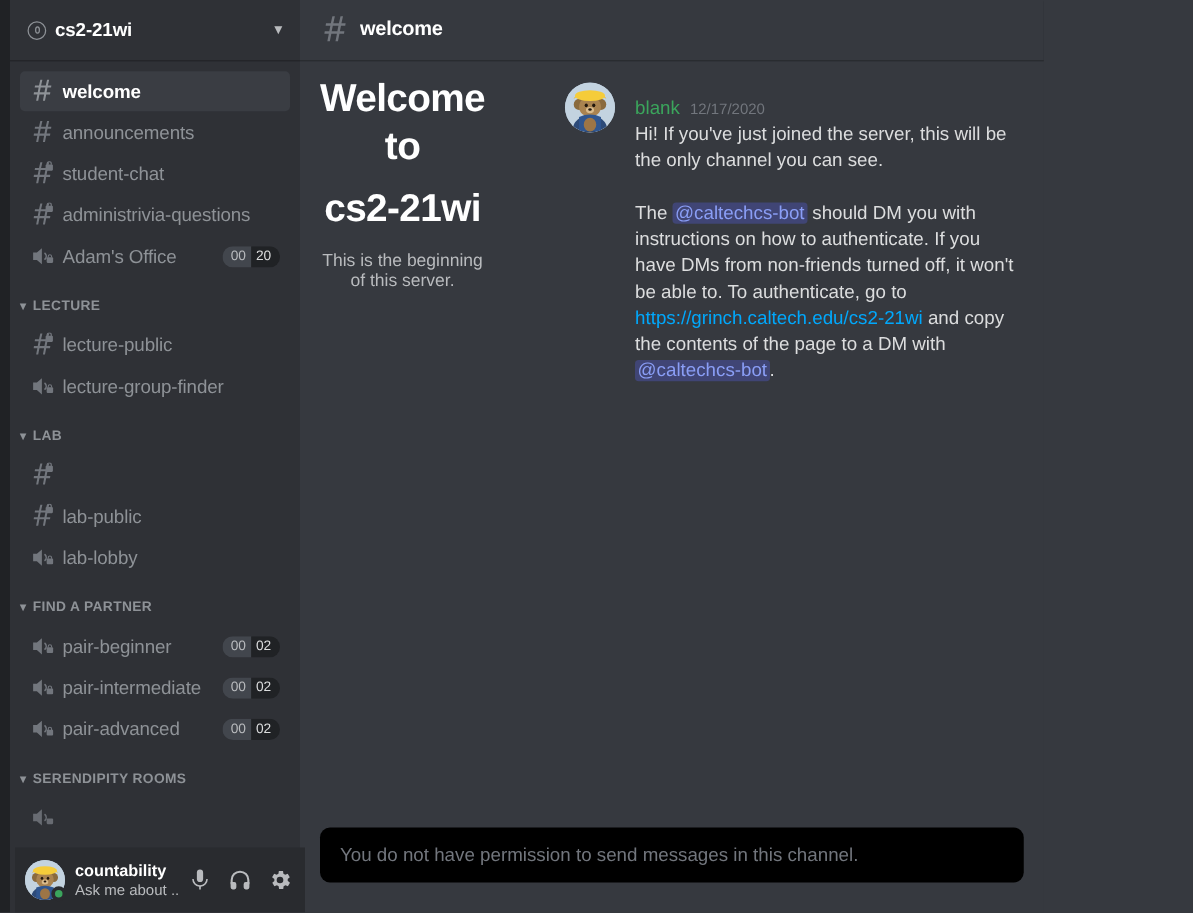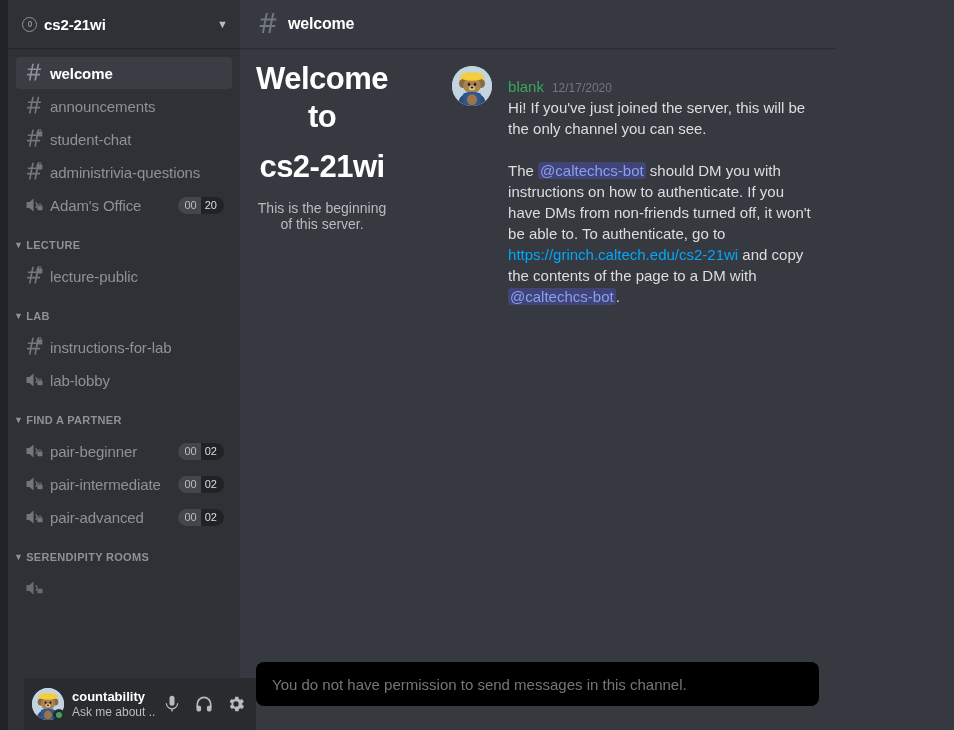--- a/index.html
+++ b/index.html
@@ -99,21 +99,21 @@
     flex: 0 0 auto;
   }
   .limit .a { background: #42464d; color: #b9bbbe; padding: 0 4px 0 7px; height: 17px; line-height: 17px; }
   .limit .b { background: #202225; color: #dcddde; padding: 0 7px 0 4px; height: 17px; line-height: 17px; }
 
   
   .chan.clipped { opacity: .85; }
 
   
   .user-panel {
-    position: absolute; bottom: 0; left: 16px;
+    position: absolute; bottom: 0; left: 4px;
     width: 232px; height: 52px;
     background: #292b2f;
     display: flex; align-items: center;
     padding: 0 4px 0 8px;
     z-index: 5;
   }
   .avatar {
     width: 32px; height: 32px; flex: 0 0 32px;
     border-radius: 50%;
     position: relative; margin-right: 8px;
@@ -308,34 +308,54 @@
       <div class="chan">
         <span class="chan-ico">
           <svg width="20" height="20" viewBox="0 0 24 24">
               <path fill="#72767d" d="M5.88 21L7.05 15H3.5l.3-2h3.6l.9-4.5H4.5l.3-2h3.85L9.9 1h2l-1.25 5.5h4.5L16.4 1h2l-1.25 5.5H20.5l-.3 2h-3.4l-.9 4.5h3.6l-.3 2h-3.65L14.38 21h-2l1.17-6h-4.5L7.88 21h-2zm3.47-8h4.5l.9-4.5h-4.5L9.35 13z"></path>
               <rect x="15" y="3" width="7" height="6" rx="1" fill="#72767d"></rect>
               <path d="M16.6 3.4V2.2a1.9 1.9 0 0 1 3.8 0v1.2" stroke="#72767d" stroke-width="1.2" fill="none"></path>
             </svg>
         </span>
         <span class="chan-name">lecture-public</span>
       </div>
+      <div class="chan">
+        <span class="chan-ico">
+          <svg width="20" height="20" viewBox="0 0 24 24">
+              <path fill="#72767d" d="M11.4 4.2L6.6 8.4H3v7.2h3.6l4.8 4.2V4.2z"></path>
+              <path d="M14.4 9.2a4 4 0 0 1 0 5.6" stroke="#72767d" stroke-width="1.5" fill="none" stroke-linecap="round"></path>
+              <rect x="16" y="13" width="6.2" height="5.4" rx="1" fill="#72767d"></rect>
+              <path d="M17.5 13.3v-1.1a1.6 1.6 0 0 1 3.2 0v1.1" stroke="#72767d" stroke-width="1.1" fill="none"></path>
+            </svg>
+        </span>
+        <span class="chan-name">lecture-group-finder</span>
+      </div>
 
       <div class="cat">
         <span class="cchev">▼</span>
         <span>LAB</span>
       </div>
       <div class="chan">
         <span class="chan-ico">
           <svg width="20" height="20" viewBox="0 0 24 24">
               <path fill="#72767d" d="M5.88 21L7.05 15H3.5l.3-2h3.6l.9-4.5H4.5l.3-2h3.85L9.9 1h2l-1.25 5.5h4.5L16.4 1h2l-1.25 5.5H20.5l-.3 2h-3.4l-.9 4.5h3.6l-.3 2h-3.65L14.38 21h-2l1.17-6h-4.5L7.88 21h-2zm3.47-8h4.5l.9-4.5h-4.5L9.35 13z"></path>
               <rect x="15" y="3" width="7" height="6" rx="1" fill="#72767d"></rect>
               <path d="M16.6 3.4V2.2a1.9 1.9 0 0 1 3.8 0v1.2" stroke="#72767d" stroke-width="1.2" fill="none"></path>
             </svg>
         </span>
-        <span class="chan-name">instructions-for-lab</span>
+      </div>
+      <div class="chan">
+        <span class="chan-ico">
+          <svg width="20" height="20" viewBox="0 0 24 24">
+              <path fill="#72767d" d="M5.88 21L7.05 15H3.5l.3-2h3.6l.9-4.5H4.5l.3-2h3.85L9.9 1h2l-1.25 5.5h4.5L16.4 1h2l-1.25 5.5H20.5l-.3 2h-3.4l-.9 4.5h3.6l-.3 2h-3.65L14.38 21h-2l1.17-6h-4.5L7.88 21h-2zm3.47-8h4.5l.9-4.5h-4.5L9.35 13z"></path>
+              <rect x="15" y="3" width="7" height="6" rx="1" fill="#72767d"></rect>
+              <path d="M16.6 3.4V2.2a1.9 1.9 0 0 1 3.8 0v1.2" stroke="#72767d" stroke-width="1.2" fill="none"></path>
+            </svg>
+        </span>
+        <span class="chan-name">lab-public</span>
       </div>
       <div class="chan">
         <span class="chan-ico">
           <svg width="20" height="20" viewBox="0 0 24 24">
               <path fill="#72767d" d="M11.4 4.2L6.6 8.4H3v7.2h3.6l4.8 4.2V4.2z"></path>
               <path d="M14.4 9.2a4 4 0 0 1 0 5.6" stroke="#72767d" stroke-width="1.5" fill="none" stroke-linecap="round"></path>
               <rect x="16" y="13" width="6.2" height="5.4" rx="1" fill="#72767d"></rect>
               <path d="M17.5 13.3v-1.1a1.6 1.6 0 0 1 3.2 0v1.1" stroke="#72767d" stroke-width="1.1" fill="none"></path>
             </svg>
         </span>

